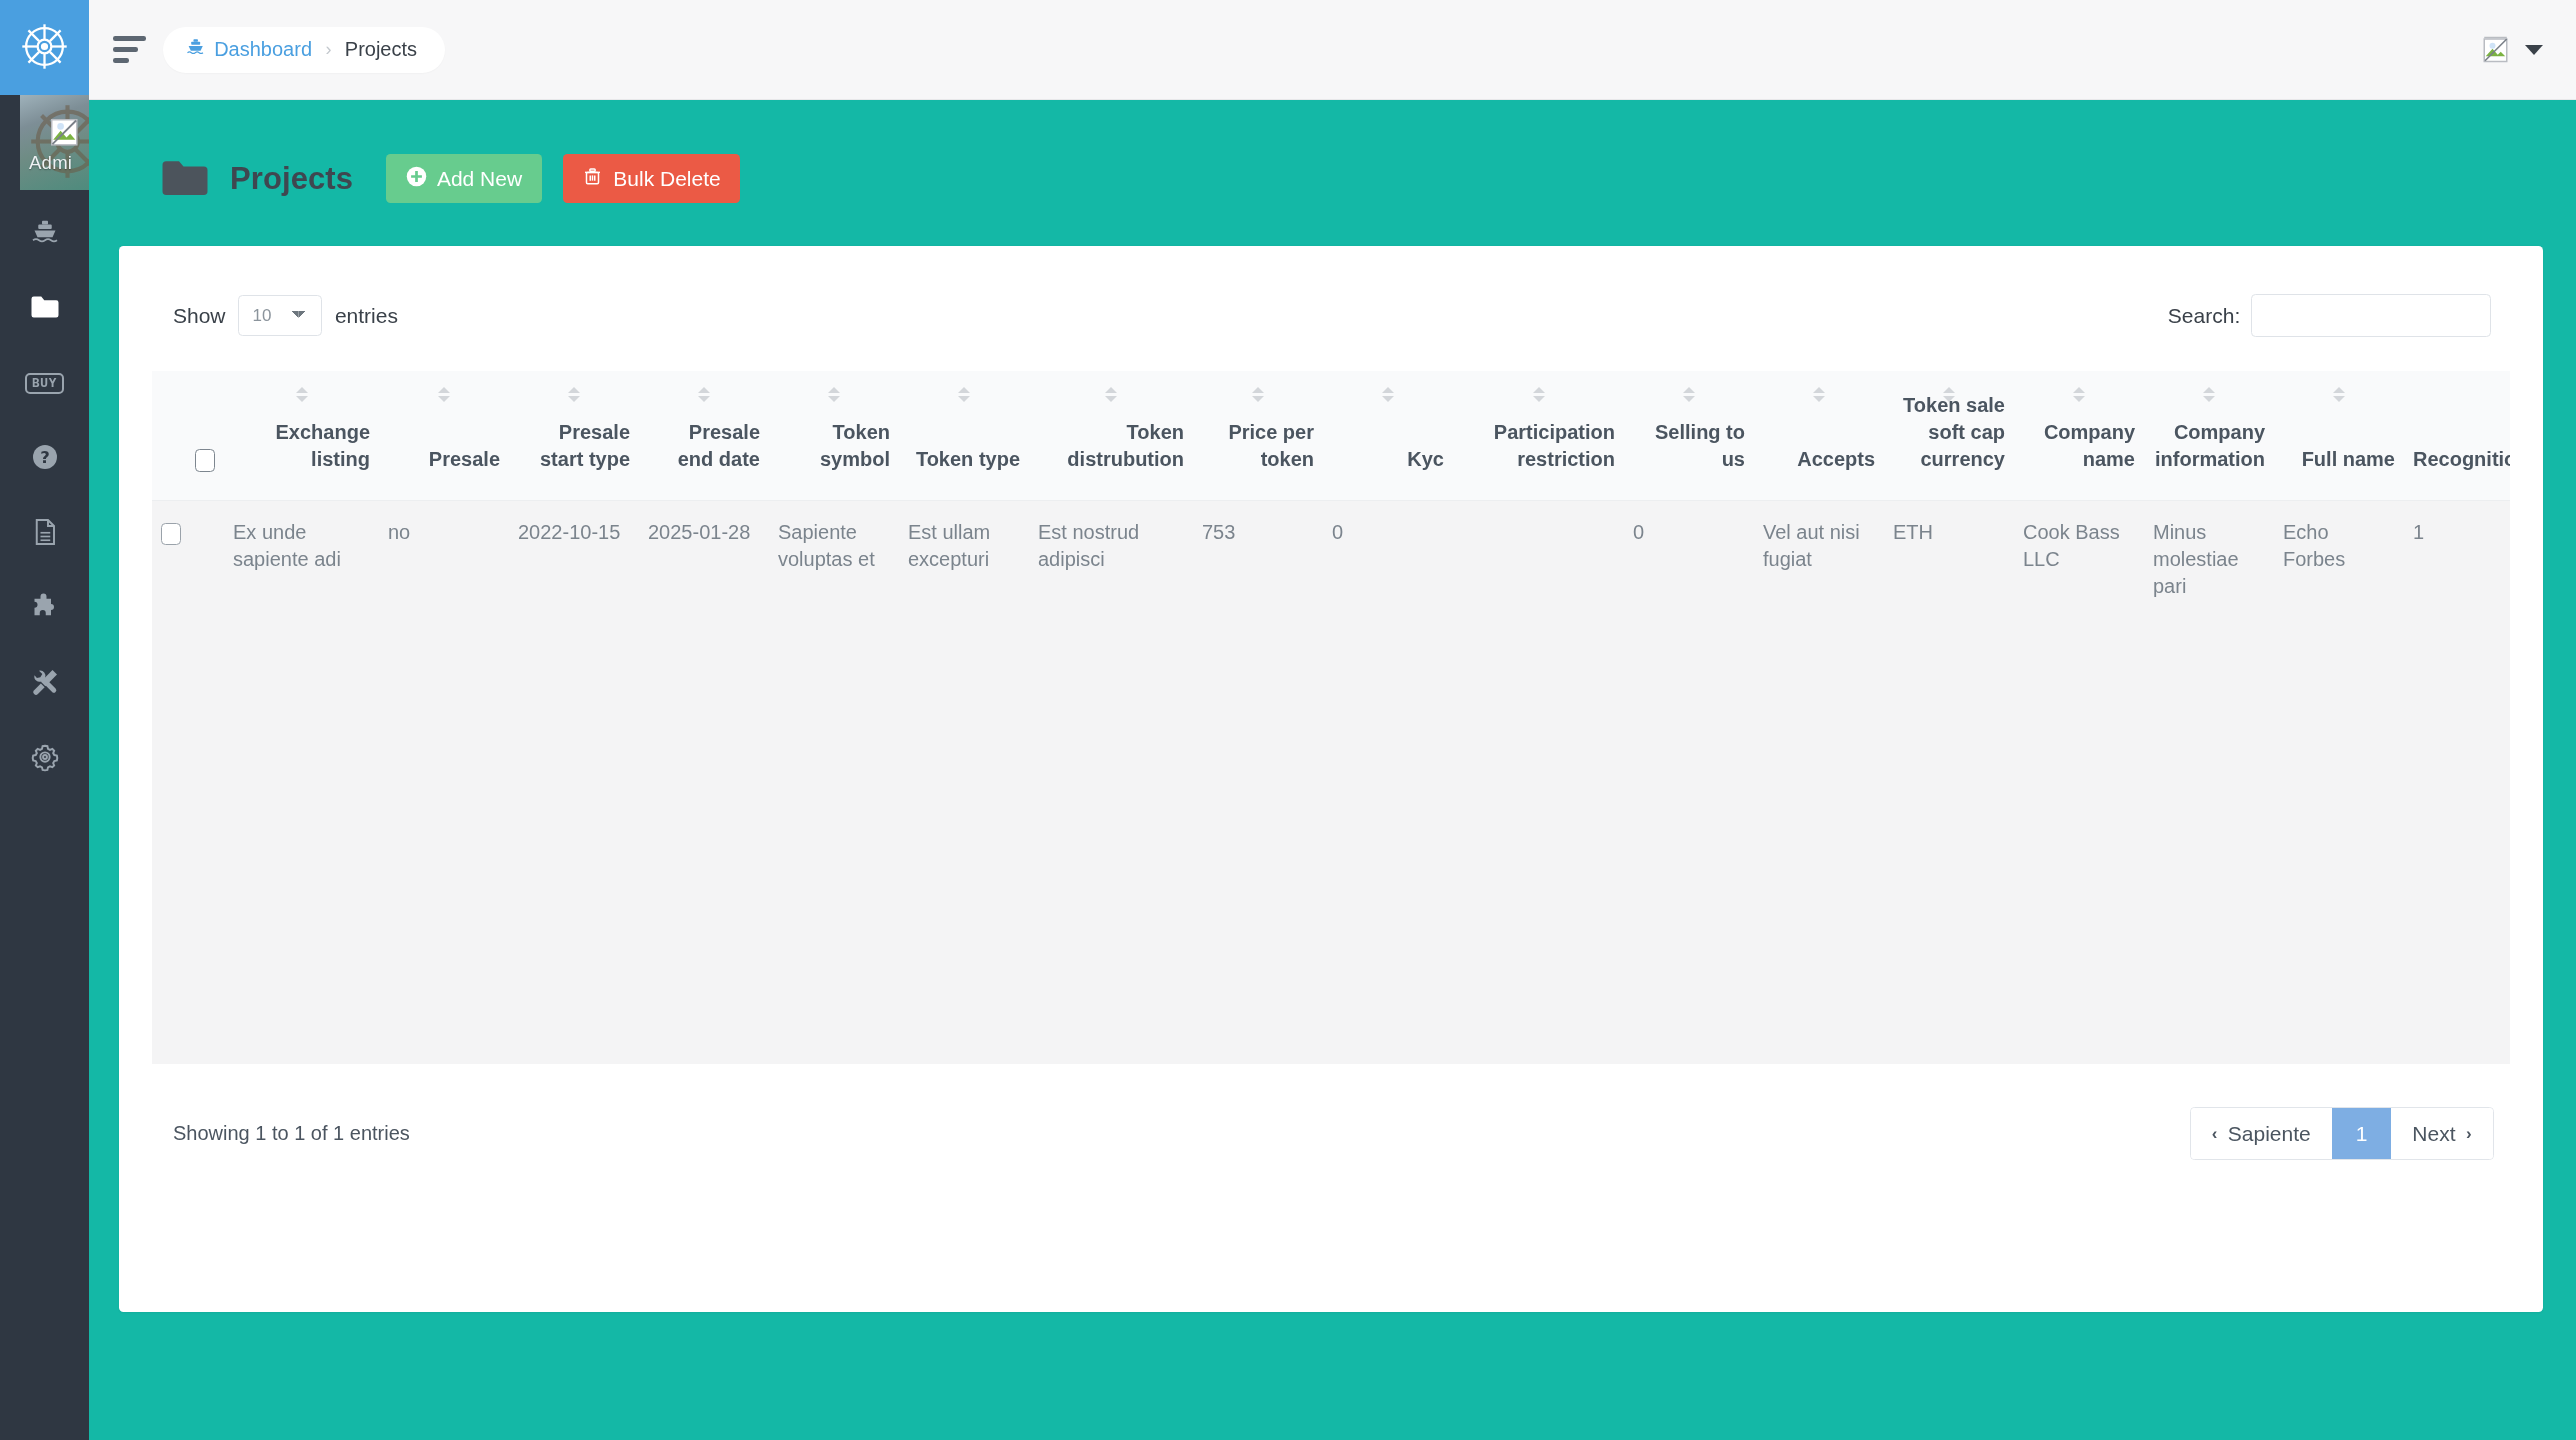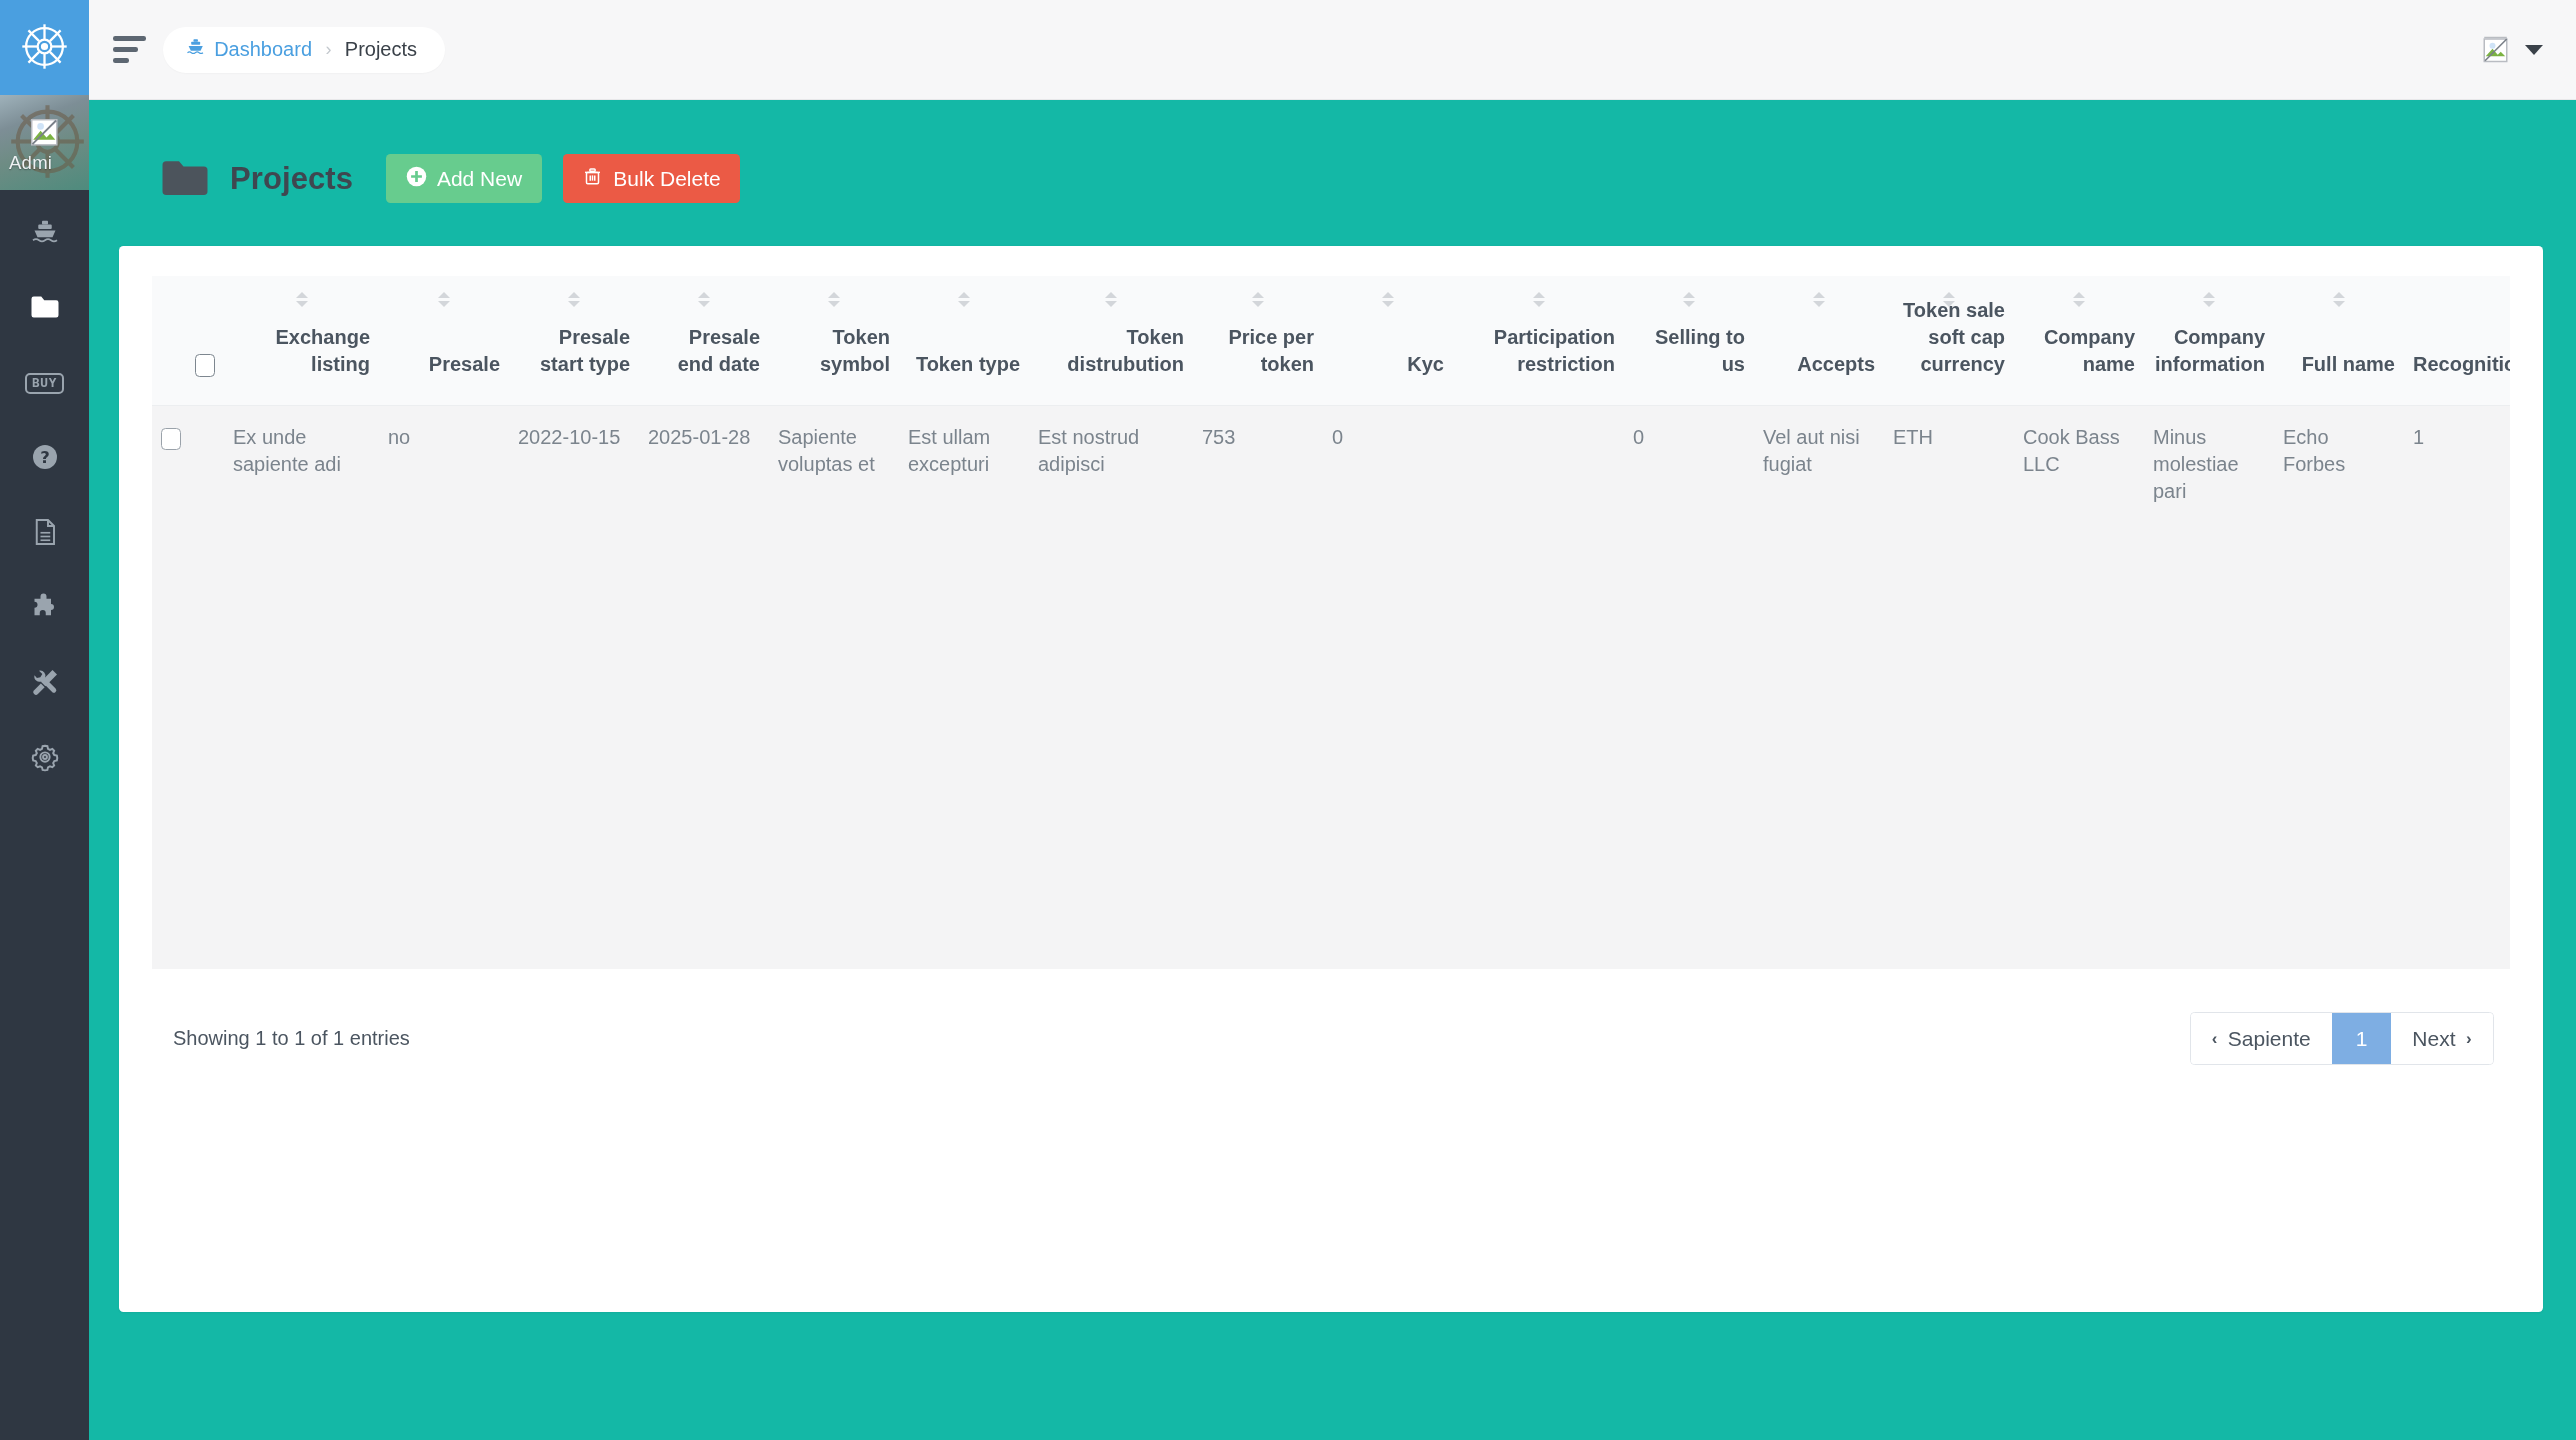--- a/index.html
+++ b/index.html
@@ -35,20 +35,21 @@
 
   .profile-tile {
     height: 95px;
     position: relative;
     overflow: hidden;
     background: linear-gradient(160deg, #9fb2bb 0%, #7d8e96 28%, #6e8c84 55%, #4e8b7d 100%);
     display: flex;
     align-items: flex-end;
     padding-bottom: 16.4px;
     padding-left: 9px;
+    margin-left: 20px;
   }
   .profile-tile .wheel-bg {
     position: absolute;
     left: 6px; top: 4.5px;
     width: 83px; height: 83px;
     opacity: .55;
   }
   .profile-tile .broken-img {
     position: absolute;
     left: 31px; top: 24px;
@@ -561,20 +562,31 @@
                 <line x1="17" y1="12.5" x2="17" y2="19.5"></line>
               </g>
             </svg>
           </span>
           <span>Bulk Delete</span>
         </button>
       </div>
 
       <section class="card">
 
+        <div class="table-controls">
+          <div class="length-group">
+            <span>Show</span>
+            <select class="length-select"><option value="10">10</option><option value="25">25</option><option value="50">50</option><option value="100">100</option></select>
+            <span>entries</span>
+          </div>
+          <div class="filter-group">
+            <span>Search:</span>
+            <input class="search-input" type="text" placeholder="" style="">
+          </div>
+        </div>
 
         <div class="table-scroll">
           <table class="data">
             <colgroup>
                 <col class="c-chk">
                 <col class="c-wide">
                 <col class="c-med">
                 <col class="c-med">
                 <col class="c-med">
                 <col class="c-med">

